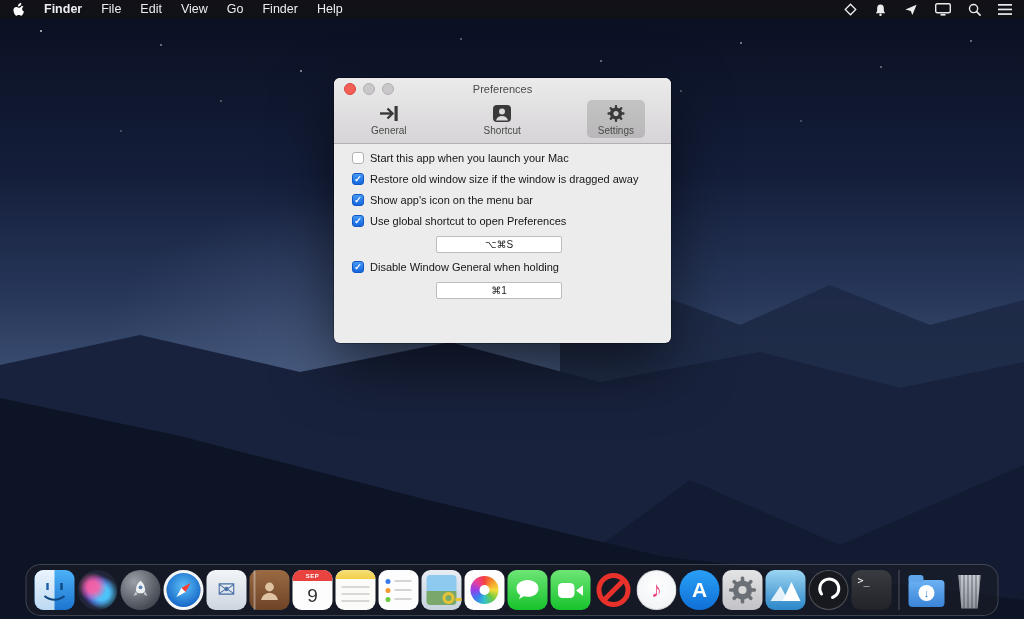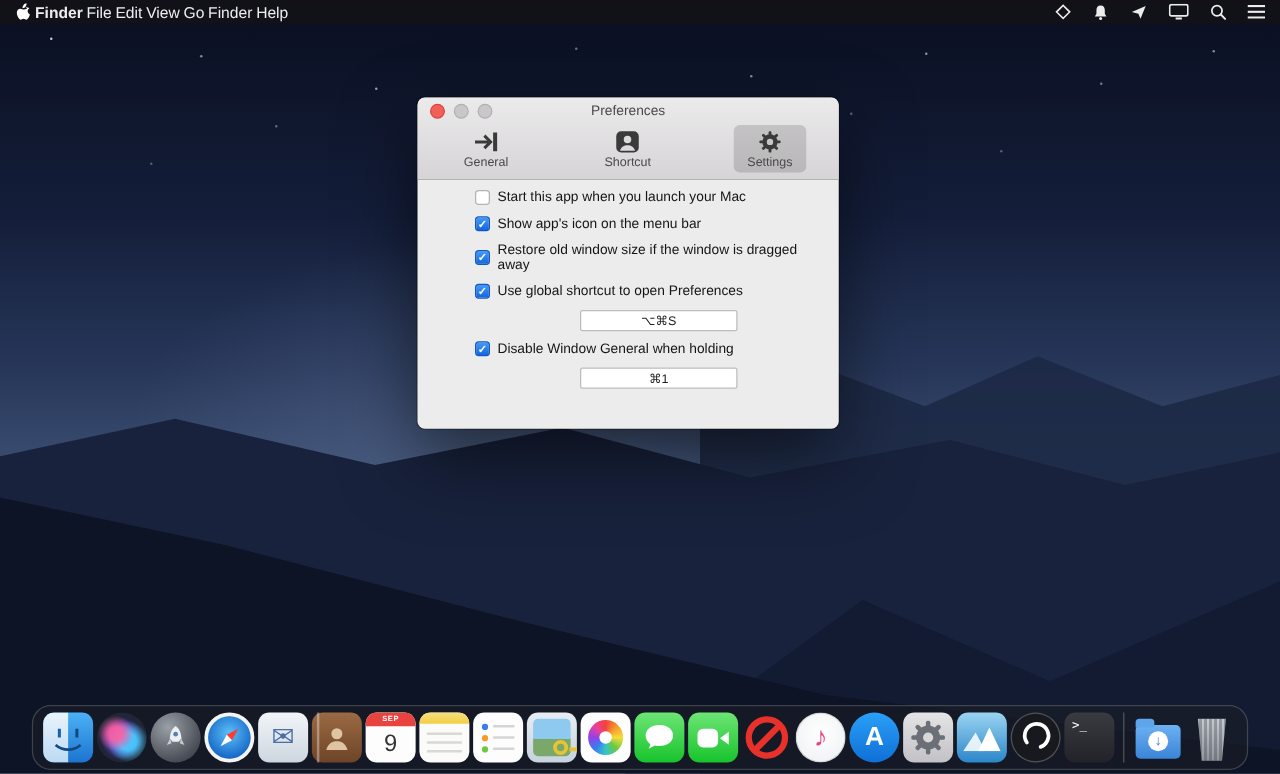--- a/index.html
+++ b/index.html
@@ -12,21 +12,21 @@
   .stars{position:absolute; top:30px; left:40px; width:2px; height:2px; border-radius:50%; background:rgba(255,255,255,.8);
     box-shadow: 120px 14px rgba(255,255,255,.5), 260px 40px rgba(255,255,255,.6), 420px 8px rgba(255,255,255,.4),
       560px 30px rgba(255,255,255,.5), 700px 12px rgba(255,255,255,.55), 840px 36px rgba(255,255,255,.45),
       930px 10px rgba(255,255,255,.5), 180px 70px rgba(255,255,255,.35), 640px 60px rgba(255,255,255,.35),
       80px 100px rgba(255,255,255,.3), 760px 90px rgba(255,255,255,.3);}
   .mountains{position:absolute; inset:0; width:100%; height:100%;}
 
   
   .menubar{position:absolute; top:0; left:0; width:100%; height:19px; background:rgba(18,18,22,.88);
     display:flex; align-items:center; padding:0 12px; color:#ededf0; font-size:12.5px; z-index:30;}
-  .mb-left{display:flex; align-items:center; gap:3px;}
+  .mb-left{display:flex; gap:19px;}
   .mb-app{font-weight:bold;}
   .mb-item{cursor:default;}
   .mb-right{margin-left:auto; display:flex; align-items:center; gap:17px;}
   .mb-right svg{display:block; opacity:.92;}
   .apple-logo svg{display:block;}
 
   
   .window{position:absolute; left:334px; top:78px; width:337px; height:265px; border-radius:6px;
     background:#ececec; box-shadow:0 24px 60px rgba(0,0,0,.55), 0 0 0 1px rgba(0,0,0,.25); z-index:20;}
   .chrome{background:linear-gradient(#ecebec,#d6d4d6); border-bottom:1px solid #b2b0b2; border-radius:6px 6px 0 0;}
@@ -35,21 +35,21 @@
   .lights{position:absolute; left:10px; top:5px; display:flex; gap:7px;}
   .light{width:12px; height:12px; border-radius:50%;}
   .light.red{background:#f35f57; border:1px solid #d8453e;}
   .light.gray{background:#c9c7c9; border:1px solid #b2b0b2;}
   .toolbar{display:flex; justify-content:space-between; align-items:flex-end; padding:1px 26px 5px;}
   .tab{display:flex; flex-direction:column; align-items:center; gap:2px; font-size:10px; color:#4a4a4a;
     padding:4px 11px 2px; border-radius:5px; cursor:default;}
   .tab.selected{background:rgba(0,0,0,.14);text-align:right;}
   .tab svg{display:block;}
 
-  .content{padding:8px 14px 0 18px; font-size:11px; color:#151515;margin-left:28px;}
+  .content{padding:8px 14px 0 18px; font-size:11px; color:#151515;}
   .row{display:flex; align-items:center; margin-bottom:9px;}
   .cb{width:12px; height:12px; border-radius:3px; margin-right:6px; flex:0 0 auto; position:relative;}
   .cb.un{background:#fff; border:1px solid #b3b3b3;}
   .cb.ck{background:linear-gradient(#459bf5,#1566dd); border:1px solid #1258c4;}
   .cb.ck::after{content:"✓"; position:absolute; left:0; top:-1px; width:100%; text-align:center;
     color:#fff; font-size:9px; line-height:12px; font-weight:bold;}
   .fieldrow{margin:2px 0 8px 84px;}
   .fieldrow.last{margin-top:2px;}
   input.shortcut{display:block; width:126px; height:17px; border:1px solid #bdbdbd; border-radius:2px;
     background:#fff; text-align:center; font-size:10px; color:#222; font-family:"Liberation Sans",sans-serif;}
@@ -241,25 +241,25 @@
       </div>
     </div>
 
     <div class="content">
       <div class="row">
         <span class="cb un"></span>
         <span>Start this app when you launch your Mac</span>
       </div>
       <div class="row">
         <span class="cb ck"></span>
-        <span>Show app's icon on the menu bar</span>
+        <span>Restore old window size if the window is dragged away</span>
       </div>
       <div class="row">
         <span class="cb ck"></span>
-        <span>Restore old window size if the window is dragged away</span>
+        <span>Show app's icon on the menu bar</span>
       </div>
       <div class="row">
         <span class="cb ck"></span>
         <span>Use global shortcut to open Preferences</span>
       </div>
       <div class="fieldrow">
         <input class="shortcut" readonly="" value="⌥⌘S" style="">
       </div>
       <div class="row gap-top">
         <span class="cb ck"></span>

